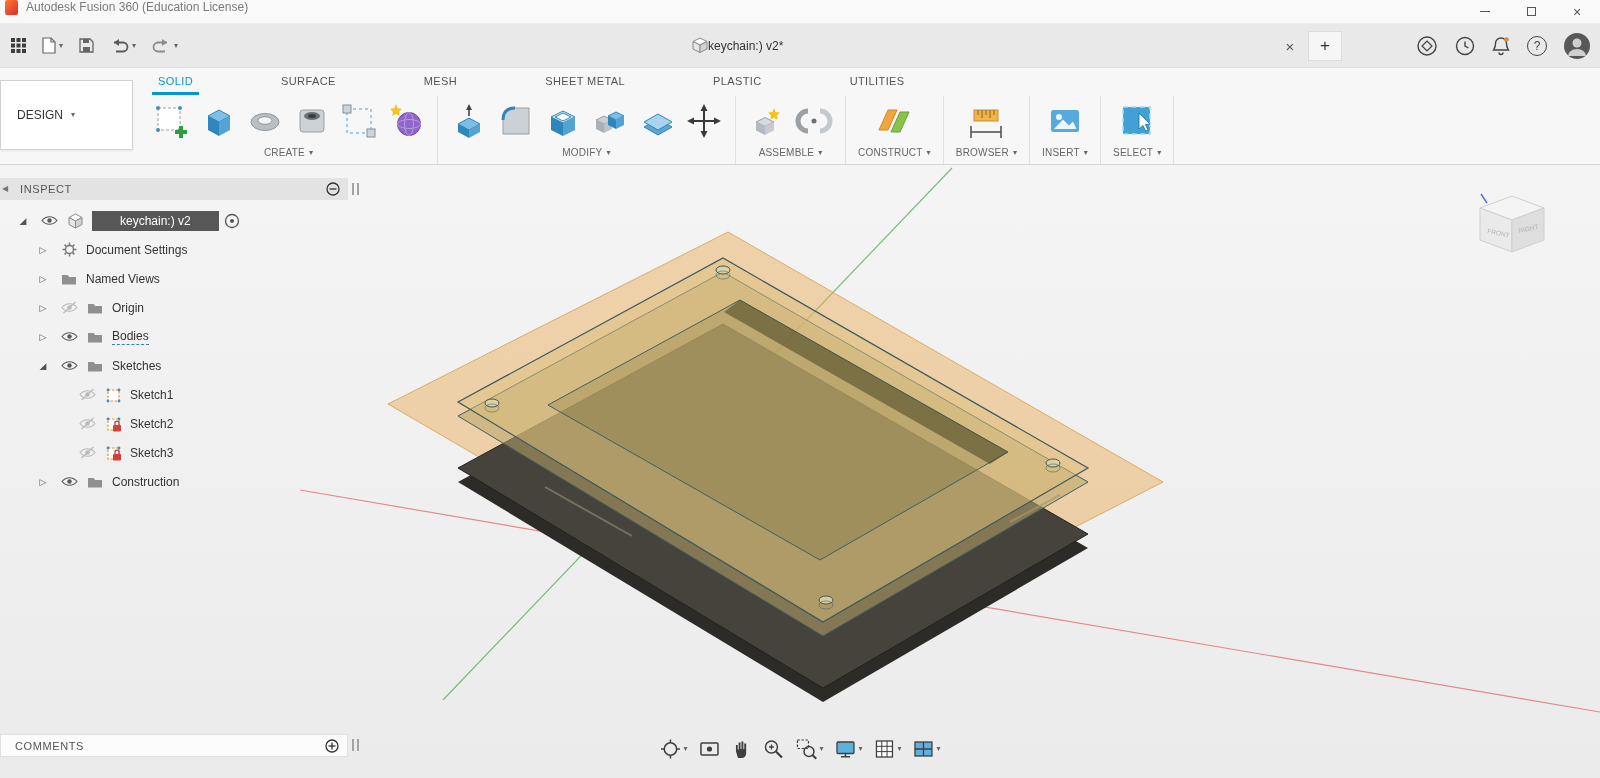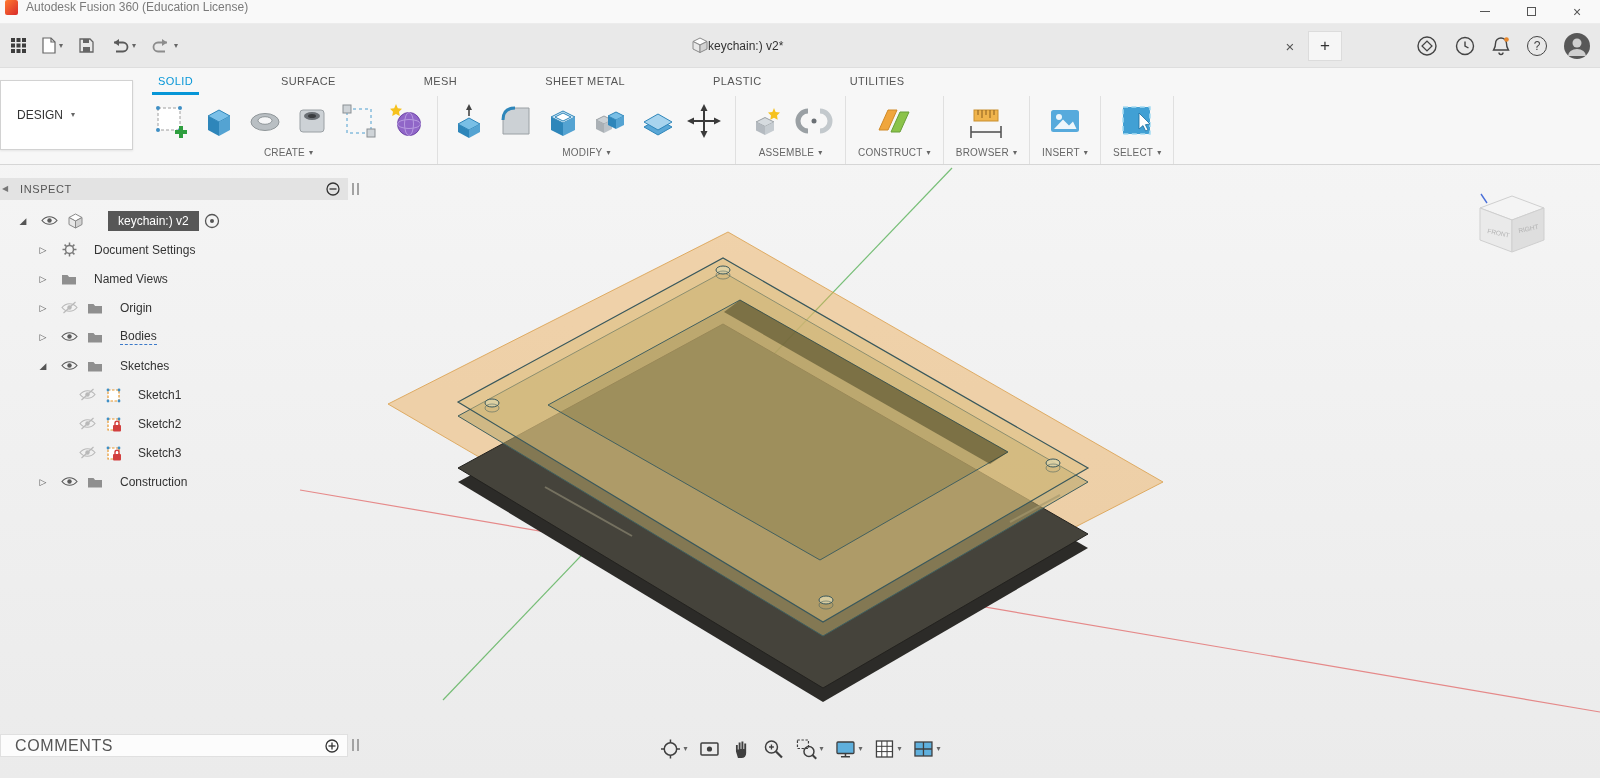--- a/index.html
+++ b/index.html
@@ -44,29 +44,29 @@
   .browser{position:absolute;left:0;top:178px;width:372px;z-index:30}
   .panel-header{width:348px;height:22px;background:#e3e3e3;display:flex;align-items:center;padding:0 8px 0 20px;font-size:11px;color:#555;letter-spacing:.6px}
   .panel-collapse-arrow{position:absolute;left:2px;top:6px;font-size:8px;color:#777}
   .header-action{margin-left:auto;display:flex;align-items:center}
   .handle{position:absolute;left:352px;top:5px;display:flex;gap:2.5px}
   .handle i{width:2px;height:12px;background:#a3a3a3;display:block}
   .tree{margin-top:6px;font-size:12px;color:#333}
   .trow{height:29px;display:flex;align-items:center}
   .slot{width:26px;display:flex;justify-content:center;align-items:center;flex:none}
   .exp{font-size:9px;color:#555}
-  .badge{background:#575757;color:#fff;padding:3px 10px;font-size:12px;margin-left:20px}
-  .lbl{margin-left:12px;white-space:nowrap}
+  .badge{background:#575757;color:#fff;padding:3px 28px;font-size:12px;margin-left:4px}
+  .lbl{margin-left:4px;white-space:nowrap}
   .lbl.dashed{border-bottom:1px dashed #3b79c9;padding-bottom:1px}
   .pad-root{padding-left:10px}
   .pad-l1{padding-left:30px}
   .pad-l2{padding-left:74px}
 
   
-  .comments{position:absolute;left:0;bottom:21px;width:348px;height:23px;background:#fcfcfc;border:1px solid #e0e0e0;display:flex;align-items:center;padding:0 8px 0 14px;font-size:16px;color:#555;letter-spacing:.6px;z-index:30}
+  .comments{position:absolute;left:0;bottom:21px;width:348px;height:23px;background:#fcfcfc;border:1px solid #e0e0e0;display:flex;align-items:center;padding:0 8px 0 14px;font-size:11px;color:#555;letter-spacing:.6px;z-index:30}
   .comments-handle{position:absolute;left:352px;bottom:27px;display:flex;gap:2.5px;z-index:30}
   .comments-handle i{width:2px;height:12px;background:#a3a3a3;display:block}
 
   
   .navbar{position:absolute;bottom:16px;left:50%;transform:translateX(-50%);display:flex;align-items:center;gap:7px;z-index:30}
   .nav-btn{display:flex;align-items:center;gap:2px;padding:2px}
 </style>
 </head>
 <body>
 

